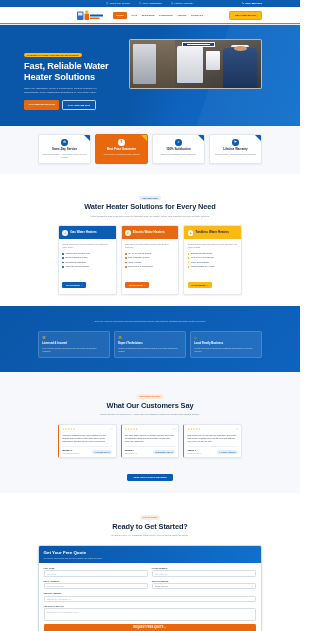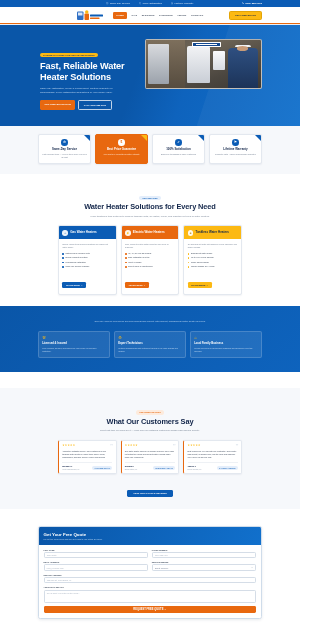--- a/index.html
+++ b/index.html
@@ -45,21 +45,21 @@
     position:absolute; right:38px;
     background:#fcb913; color:#13264a; font-size:2.4px; font-weight:bold;
     padding:2.2px 5px; border-radius:1.5px; white-space:nowrap;
     border:.4px solid #e3a406;
   }
   .hdr-accent { position:absolute; bottom:0; left:0; right:0; height:.7px; background:#e8680f; }
 
   
   .hero {
     background:linear-gradient(110deg,#0a56a8 0%,#0a56a8 46%,#0e63bd 62%,#1170cc 100%);
-    padding:14px 38px 16px 40px; position:relative; overflow:hidden;
+    padding:14px 38px 16px 24px; position:relative; overflow:hidden;
   }
   .hero:after{
     content:""; position:absolute; right:-30px; top:-20px; width:120px; height:160px;
     background:rgba(255,255,255,.045); transform:skewX(-18deg);
   }
   .hero-inner { display:flex; gap:9px; position:relative; z-index:2; }
   .hero-left { width:96px; padding-top:3px; }
   .hero-badge {
     display:inline-block; background:#fcb913; color:#123262;
     font-size:2px; font-weight:bold; padding:1.4px 3px; border-radius:4px;
@@ -204,21 +204,21 @@
   .why-row { display:flex; gap:4px; margin-top:7px; }
   .why-card {
     flex:1; background:rgba(255,255,255,.09); border:.5px solid rgba(255,255,255,.17);
     border-radius:2px; padding:3.6px 3.2px 4px 3.2px; text-align:left;
   }
   .why-ico { font-size:4px; color:#fcb913; margin-bottom:2.6px; display:block; line-height:1; }
   .why-t { font-size:2.7px; font-weight:bold; color:#fff; margin-bottom:1.8px; }
   .why-d { font-size:1.95px; color:#bcd7f2; line-height:1.6; }
 
   
-  .tst { background:#f6f8fb;margin-top:16px; }
+  .tst { background:#f6f8fb; }
   .tst-row { display:flex; gap:4px; }
   .tst-card {
     flex:1; background:#fff; border:.5px solid #e3e8ef; border-left:1.4px solid #e8680f;
     border-radius:2px; padding:3.4px 3.2px 3.4px 3.2px; position:relative;
     box-shadow:0 .5px 1.5px rgba(18,40,80,.06);
   }
   .tst-quote { position:absolute; right:2.6px; top:2px; font-size:6px; color:#dde4ed; font-weight:bold; line-height:1; }
   .stars { color:#fcb913; font-size:2.6px; letter-spacing:.3px; margin-bottom:2.4px; }
   .tst-text { font-size:1.95px; color:#3d4a5c; line-height:1.65; margin-bottom:3px; }
   .tst-foot { display:flex; align-items:flex-end; justify-content:space-between; gap:2px;
@@ -509,20 +509,25 @@
           <div class="tst-tag">GAS REPLACEMENT</div>
         </div>
       </div>
     </div>
     <div class="tst-cta">
       <div class="btn-blue">VIEW OUR GOOGLE REVIEWS</div>
     </div>
   </div>
 
   <div class="cta-sec">
+    <div class="sec-head">
+      <div class="eyebrow orange">GET STARTED</div>
+      <div class="sec-title">Ready to Get Started?</div>
+      <div class="sec-sub">Request a free, no-obligation quote today. We'll respond within 24 hours.</div>
+    </div>
     <div class="form-card">
       <div class="form-head">
         <h3>Get Your Free Quote</h3>
         <p>Fill out the form below and we'll get back to you within 24 hours.</p>
       </div>
       <div class="form-body">
         <div class="frow">
           <div class="fg">
             <label class="flab">FULL NAME</label>
             <div class="fin">John Smith</div>

